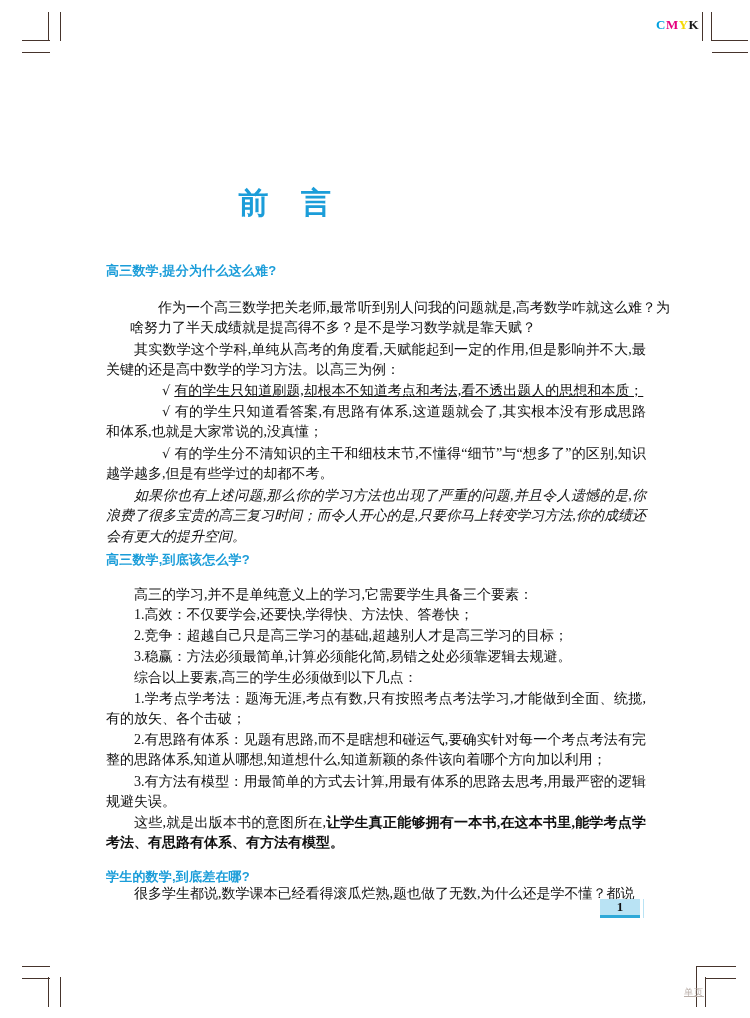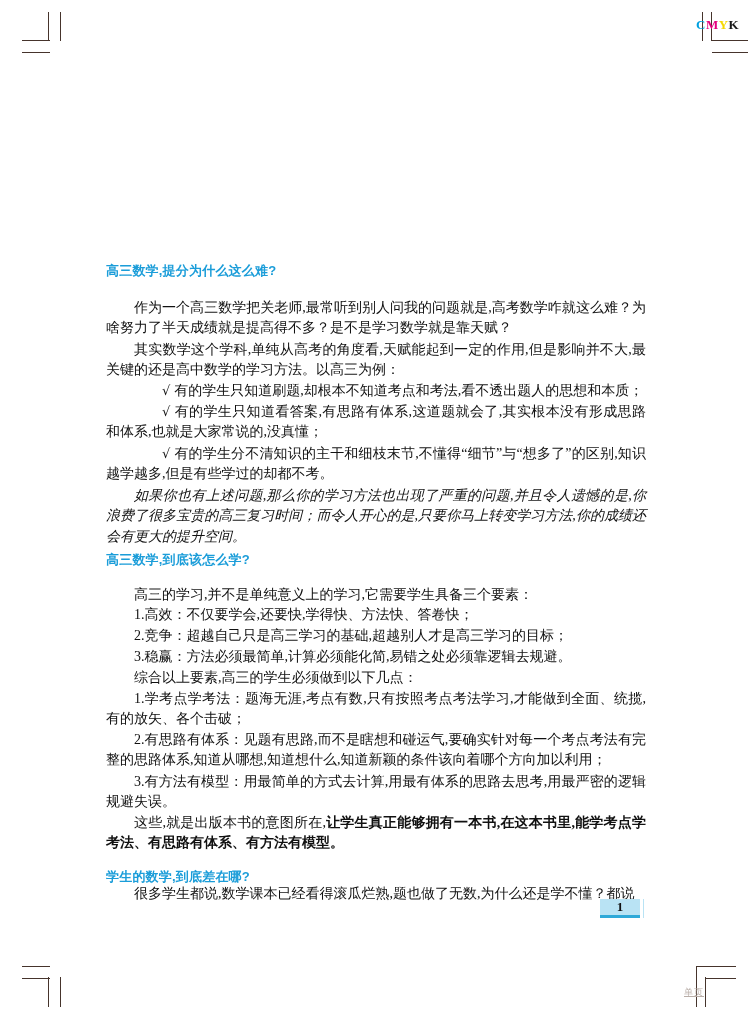--- a/index.html
+++ b/index.html
@@ -50,21 +50,21 @@
   
   .cm-br { left: 688px; top: 964px; width: 54px; height: 44px; }
   .cm-br .h1 { left: 8px; top: 2px; width: 40px; height: 1px; }
   .cm-br .h2 { left: 18px; top: 14px; width: 30px; height: 1px; }
   .cm-br .v1 { left: 17px; top: 13px; width: 1px; height: 30px; }
   .cm-br .v2 { left: 8px; top: 2px; width: 1px; height: 41px; }
 
   
   .cmyk {
     position: absolute;
-    left: 696px;
+    left: 656px;
     top: 17px;
     font-family: "Liberation Serif", serif;
     font-size: 13px;
     letter-spacing: 0.5px;
     font-weight: 600;
   }
   .cmyk .c { color: #00a0e0; }
   .cmyk .m { color: #e5007d; }
   .cmyk .y { color: #f5d800; }
   .cmyk .k { color: #1a1a1a; }
@@ -187,30 +187,31 @@
     <span class="h1"></span>
       <span class="h2"></span>
       <span class="v1"></span>
       <span class="v2"></span>
   </div>
 
   <div class="cmyk"><span class="c">C</span><span class="m">M</span><span class="y">Y</span><span class="k">K</span></div>
 
   <div class="sheet-label">单页</div>
 
+  <div class="doc-title"><span>前</span><span class="gap"></span><span>言</span></div>
 
   <div class="content">
 
     <div class="blk section-head" style="top:262px;">高三数学,提分为什么这么难?</div>
 
-    <div class="blk para indent2" style="top:298px;">作为一个高三数学把关老师,最常听到别人问我的问题就是,高考数学咋就这么难？为啥努力了半天成绩就是提高得不多？是不是学习数学就是靠天赋？</div>
+    <div class="blk para indent2" style="top:298px;margin-left:24px;">作为一个高三数学把关老师,最常听到别人问我的问题就是,高考数学咋就这么难？为啥努力了半天成绩就是提高得不多？是不是学习数学就是靠天赋？</div>
 
     <div class="blk para indent2" style="top:340px;">其实数学这个学科,单纯从高考的角度看,天赋能起到一定的作用,但是影响并不大,最关键的还是高中数学的学习方法。以高三为例：</div>
 
-    <div class="blk para" style="top:381px; text-indent:28px;"><span class="check">√</span><span>有的学生只知道刷题,却根本不知道考点和考法,看不透出题人的思想和本质；</span></div>
+    <div class="blk para" style="top:381px; text-indent:28px;text-decoration:underline;"><span class="check">√</span><span>有的学生只知道刷题,却根本不知道考点和考法,看不透出题人的思想和本质；</span></div>
 
     <div class="blk para" style="top:402px; text-indent:28px;"><span class="check">√</span><span>有的学生只知道看答案,有思路有体系,这道题就会了,其实根本没有形成思路和体系,也就是大家常说的,没真懂；</span></div>
 
     <div class="blk para" style="top:444px; text-indent:28px;"><span class="check">√</span><span>有的学生分不清知识的主干和细枝末节,不懂得“细节”与“想多了”的区别,知识越学越多,但是有些学过的却都不考。</span></div>
 
     <div class="blk para indent2" style="top:486px;font-style:italic;">如果你也有上述问题,那么你的学习方法也出现了严重的问题,并且令人遗憾的是,你浪费了很多宝贵的高三复习时间；而令人开心的是,只要你马上转变学习方法,你的成绩还会有更大的提升空间。</div>
 
     <div class="blk section-head" style="top:551px;">高三数学,到底该怎么学?</div>
 
     <div class="blk para indent2" style="top:585px;">高三的学习,并不是单纯意义上的学习,它需要学生具备三个要素：</div>

